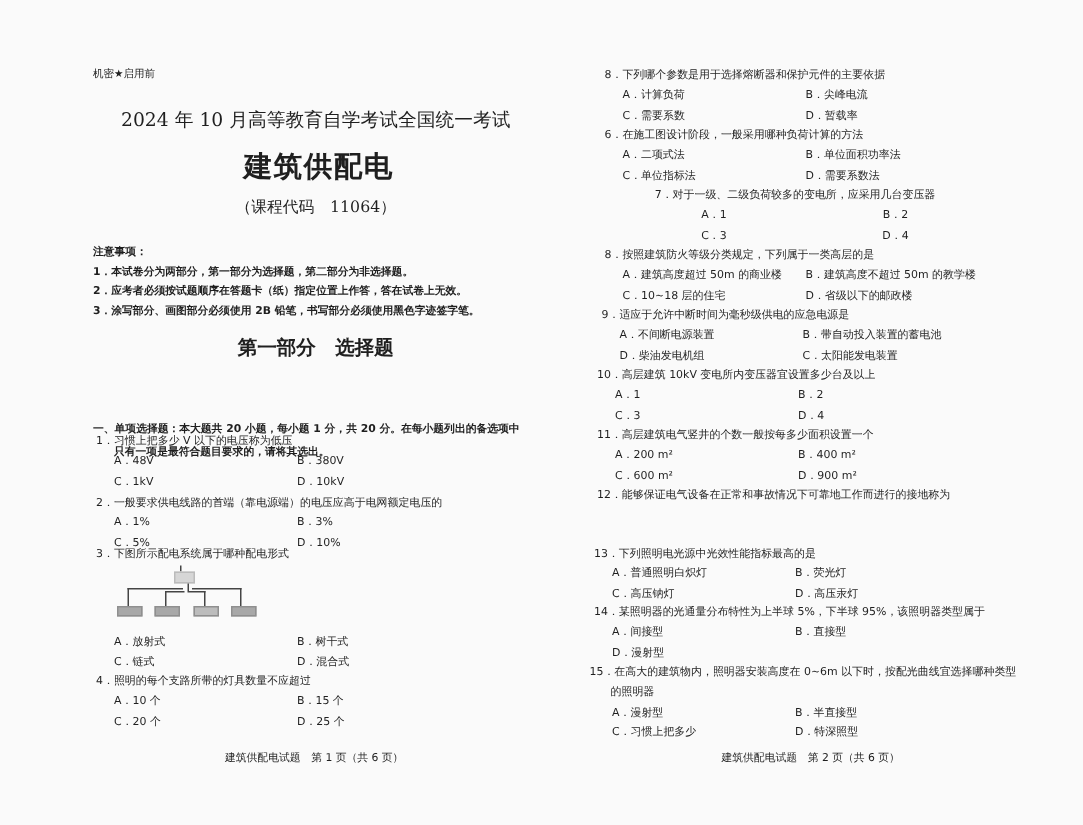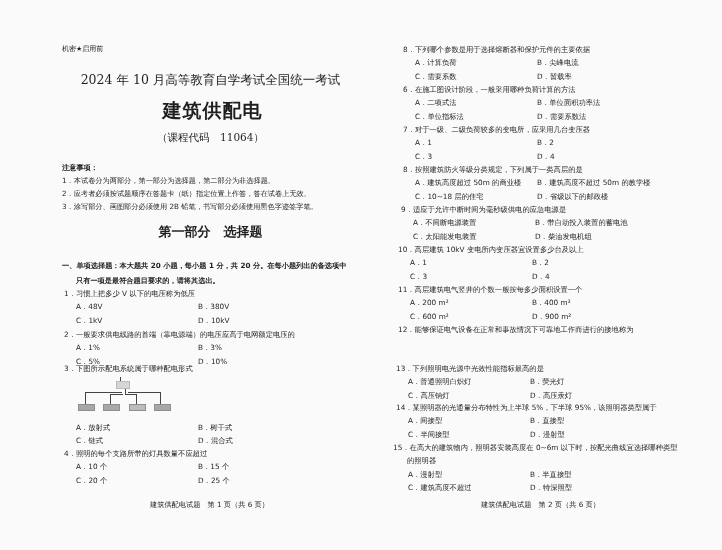--- a/index.html
+++ b/index.html
@@ -7,21 +7,21 @@
   body { font-family:"DejaVu Serif", serif; color:#1f1f1f; position:relative; }
   .page { position:absolute; top:0; height:472px; }
   .page-left { left:0; width:361px; }
   .page-right { left:361px; width:361px; }
   .secret { position:absolute; left:62px; top:44px; font-size:7px; font-family:"DejaVu Sans", sans-serif; }
   .exam-title { position:absolute; left:0; width:361px; top:72px; text-align:center; font-size:12.5px; padding-left:60px; }
   .subject { position:absolute; left:2px; width:361px; top:98px; text-align:center; font-size:19px; font-weight:bold; padding-left:60px; letter-spacing:1px; }
   .code { position:absolute; left:0; width:361px; top:131px; text-align:center; font-size:10.5px; padding-left:60px; }
   .notes { position:absolute; left:62px; top:161px; font-size:7.2px; font-family:"DejaVu Sans", sans-serif; line-height:13px; }
   .notes .nt { font-weight:bold; }
-  .notes .ni { font-weight:normal; white-space:nowrap; }
+  .notes .ni { font-weight:bold; white-space:nowrap; }
   .part-title { position:absolute; left:0; width:361px; top:223px; text-align:center; font-size:13px; font-weight:bold; padding-left:60px; font-family:"DejaVu Sans", sans-serif; }
   .sec-intro { position:absolute; left:62px; top:258px; width:300px; font-size:7.2px; font-family:"DejaVu Sans", sans-serif; font-weight:bold; line-height:15px; }
   .sec-intro .l2 { padding-left:14px; }
   .q { position:absolute; font-size:7.3px; line-height:13.3px; font-family:"DejaVu Sans", sans-serif; }
   .q .stem { white-space:nowrap; }
   .q .opts { display:grid; grid-template-columns: 122px 120px; padding-left:12px; }
   .q .opt { white-space:nowrap; line-height:13.3px; }
   .footer { position:absolute; font-size:7.2px; font-family:"DejaVu Sans", sans-serif; white-space:nowrap; }
   .diagram { position:absolute; left:78px; top:377px; width:100px; height:40px; }
   .box { position:absolute; background:#a8a8a8; border:1px solid #8f8f8f; }
@@ -39,21 +39,21 @@
   <div class="notes">
     <div class="nt">注意事项：</div>
     <div class="ni">1．本试卷分为两部分，第一部分为选择题，第二部分为非选择题。</div>
     <div class="ni">2．应考者必须按试题顺序在答题卡（纸）指定位置上作答，答在试卷上无效。</div>
     <div class="ni">3．涂写部分、画图部分必须使用 2B 铅笔，书写部分必须使用黑色字迹签字笔。</div>
   </div>
 
   <div class="part-title">第一部分　选择题</div>
 
   <div class="sec-intro">
-    <div style="white-space:nowrap;">一、单项选择题：本大题共 20 小题，每小题 1 分，共 20 分。在每小题列出的备选项中</div>
+    <div style="white-space:nowrap;margin-top:20px;">一、单项选择题：本大题共 20 小题，每小题 1 分，共 20 分。在每小题列出的备选项中</div>
     <div class="l2">只有一项是最符合题目要求的，请将其选出。</div>
   </div>
 
   <div class="q" style="left:64px; top:287px;">
     <div class="stem">1．习惯上把多少 V 以下的电压称为低压</div>
     <div class="opts">
       <div class="opt">A．48V</div>
       <div class="opt">B．380V</div>
       <div class="opt">C．1kV</div>
       <div class="opt">D．10kV</div>
@@ -130,21 +130,21 @@
   <div class="q" style="left:42px; top:83px;">
     <div class="stem">6．在施工图设计阶段，一般采用哪种负荷计算的方法</div>
     <div class="opts">
       <div class="opt">A．二项式法</div>
       <div class="opt">B．单位面积功率法</div>
       <div class="opt">C．单位指标法</div>
       <div class="opt">D．需要系数法</div>
     </div>
   </div>
 
-  <div class="q" style="left:42px; top:123px;">
+  <div class="q" style="left:42px; top:123px;text-align:center;">
     <div class="stem">7．对于一级、二级负荷较多的变电所，应采用几台变压器</div>
     <div class="opts">
       <div class="opt">A．1</div>
       <div class="opt">B．2</div>
       <div class="opt">C．3</div>
       <div class="opt">D．4</div>
     </div>
   </div>
 
   <div class="q" style="left:42px; top:163px;">
@@ -155,22 +155,22 @@
       <div class="opt">C．10~18 层的住宅</div>
       <div class="opt">D．省级以下的邮政楼</div>
     </div>
   </div>
 
   <div class="q" style="left:40px; top:203px;">
     <div class="stem">9．适应于允许中断时间为毫秒级供电的应急电源是</div>
     <div class="opts">
       <div class="opt">A．不间断电源装置</div>
       <div class="opt">B．带自动投入装置的蓄电池</div>
+      <div class="opt">D．柴油发电机组</div>
       <div class="opt">C．太阳能发电装置</div>
-      <div class="opt">D．柴油发电机组</div>
     </div>
   </div>
 
   <div class="q" style="left:37px; top:243px;">
     <div class="stem">10．高层建筑 10kV 变电所内变压器宜设置多少台及以上</div>
     <div class="opts">
       <div class="opt">A．1</div>
       <div class="opt">B．2</div>
       <div class="opt">C．3</div>
       <div class="opt">D．4</div>
@@ -199,30 +199,29 @@
       <div class="opt">C．高压钠灯</div>
       <div class="opt">D．高压汞灯</div>
     </div>
   </div>
 
   <div class="q" style="left:35px; top:401px;">
     <div class="stem">14．某照明器的光通量分布特性为上半球 5%，下半球 95%，该照明器类型属于</div>
     <div class="opts">
       <div class="opt">A．间接型</div>
       <div class="opt">B．直接型</div>
-      <div class="opt">C．半间接型</div>
       <div class="opt">D．漫射型</div>
     </div>
   </div>
 
   <div class="q" style="left:32px; top:441px;">
     <div class="stem">15．在高大的建筑物内，照明器安装高度在 0~6m 以下时，按配光曲线宜选择哪种类型</div>
     <div class="stem" style="padding-left:14px;">的照明器</div>
     <div class="opts" style="padding-left:15px;">
       <div class="opt">A．漫射型</div>
       <div class="opt">B．半直接型</div>
-      <div class="opt">C．建筑高度不超过</div>
+      <div class="opt">C．习惯上把多少</div>
       <div class="opt">D．特深照型</div>
     </div>
   </div>
 
   <div class="footer" style="left:120px; top:500px;">建筑供配电试题　第 2 页（共 6 页）</div>
 </div>
 
 </body></html>

